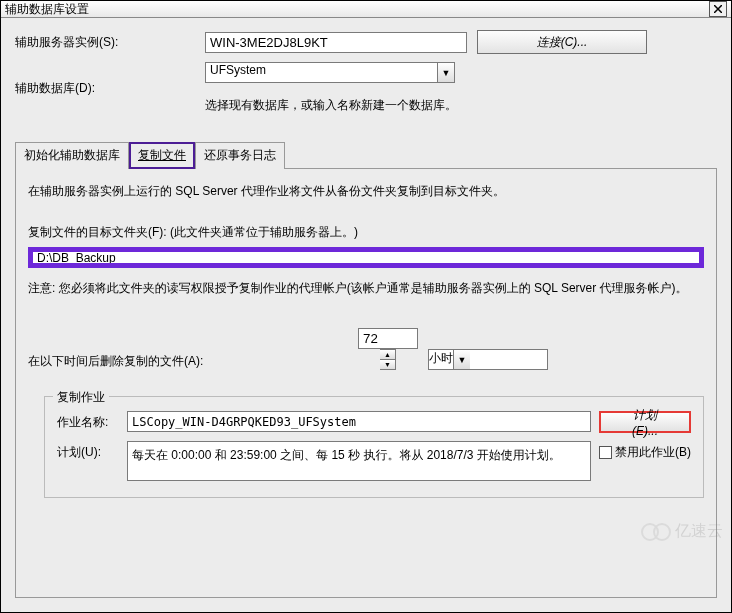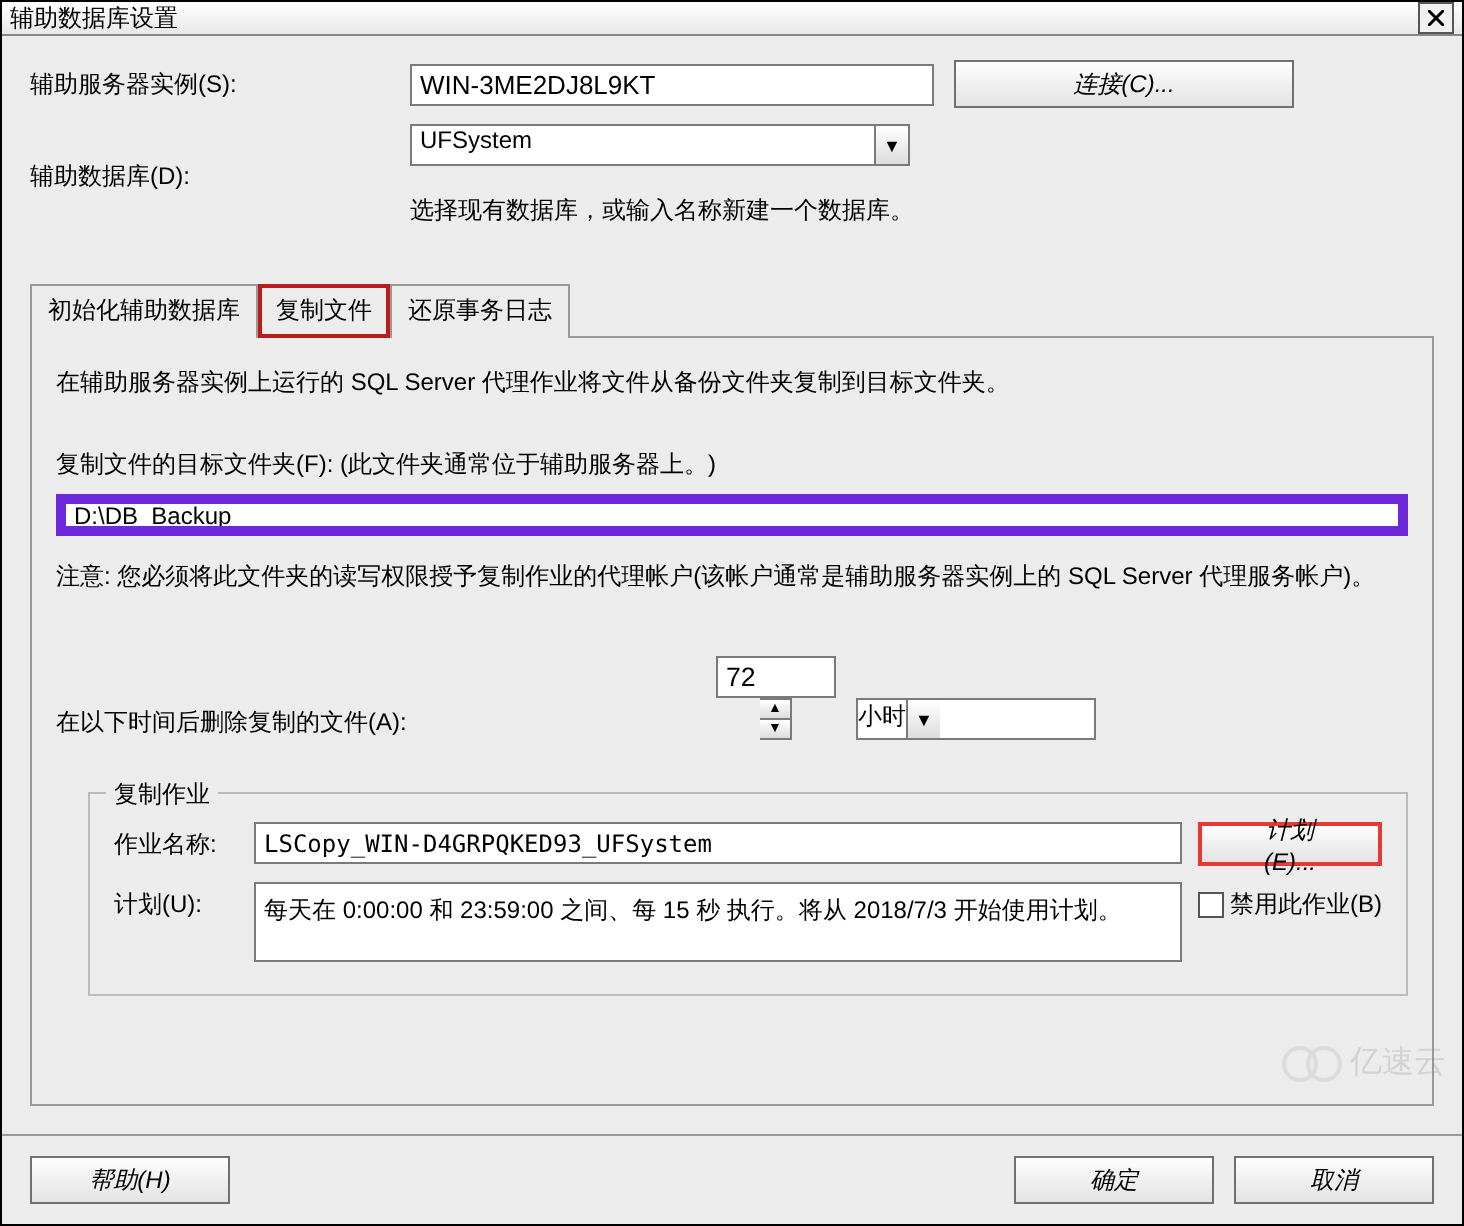--- a/index.html
+++ b/index.html
@@ -15,21 +15,21 @@
 .text-input { width: 262px; height: 21px; background: #fff; border: 1px solid #7a7a7a; padding: 2px 4px; font-size: 13px; }
 .select-box { width: 250px; height: 21px; background: #fff; border: 1px solid #7a7a7a; display: flex; align-items: flex-start; position: relative; }
 .select-box .sel-text { padding: 0 4px; flex: 1; }
 .select-arrow { width: 17px; height: 19px; border-left: 1px solid #7a7a7a; background: linear-gradient(#fff,#ddd); display: flex; align-items: center; justify-content: center; font-size: 9px; }
 .hint { margin-left: 0; margin-top: 4px; font-size: 12px; }
 .btn { height: 24px; background: linear-gradient(#fdfdfd,#e3e3e3); border: 1px solid #707070; padding: 0 24px; font-size: 12px; cursor: pointer; display: inline-flex; align-items: center; justify-content: center; font-style: italic; }
 .btn-wide { width: 170px; }
 .tabs { margin-top: 20px; display: flex; border-bottom: 1px solid #999; }
 .tab { padding: 4px 8px 4px 8px; border: 1px solid #999; border-bottom: none; background: #ececec; margin-right: 0; margin-bottom: -1px; position: relative; cursor: pointer; }
 .tab.active { background: #ececec; border-bottom: 1px solid #ececec; }
-.tab.highlighted { border: 2px solid #b91c1c; padding: 3px 7px; }
+.tab.highlighted { border: 2px solid #4c1d95; padding: 3px 7px; text-decoration: underline; }
 .tab-content { padding: 14px 12px 6px 12px; border: 1px solid #999; border-top: none; margin-bottom: 8px; flex: 1; display: flex; flex-direction: column; overflow: hidden; }
 .desc { margin-bottom: 24px; }
 .full-input { width: 100%; height: 21px; background: #fff; border: 5px solid #6d28d9; padding: 2px 4px; font-size: 12px; margin-top: 6px; margin-bottom: 10px; }
 .note { line-height: 1.7; margin-bottom: 30px; }
 .del-row { display: flex; align-items: flex-end; margin-bottom: 26px; }
 .del-label { width: 330px; }
 .spinner { display: flex; align-items: center; flex-direction: column; }
 .spinner-input { width: 60px; height: 21px; border: 1px solid #7a7a7a; background: #fff; padding: 0 4px; text-align: left; }
 .spinner-btns { display: flex; flex-direction: column; border: 1px solid #7a7a7a; border-left: none; width: 16px; height: 21px; }
 .spin-btn { flex: 1; background: linear-gradient(#fff,#ddd); border-bottom: 1px solid #7a7a7a; font-size: 7px; display: flex; align-items: center; justify-content: center; cursor: pointer; }
@@ -133,26 +133,20 @@
           <div class="checkbox-wrap">
             <div class="checkbox"></div>
             <span>禁用此作业(B)</span>
           </div>
         </div>
       </div>
     </div>
 
   </div>
 
-  <div class="button-bar">
-    <button class="btn" style="width:100px">帮助(H)</button>
-    <div class="spacer"></div>
-    <button class="btn" style="width:100px; margin-right:10px">确定</button>
-    <button class="btn" style="width:100px">取消</button>
-  </div>
 
   <div class="watermark">
     <span class="wm-circles">
         <span class="wm-circle"></span>
         <span class="wm-circle"></span>
       </span>
     <span>亿速云</span>
   </div>
 </div>
 

